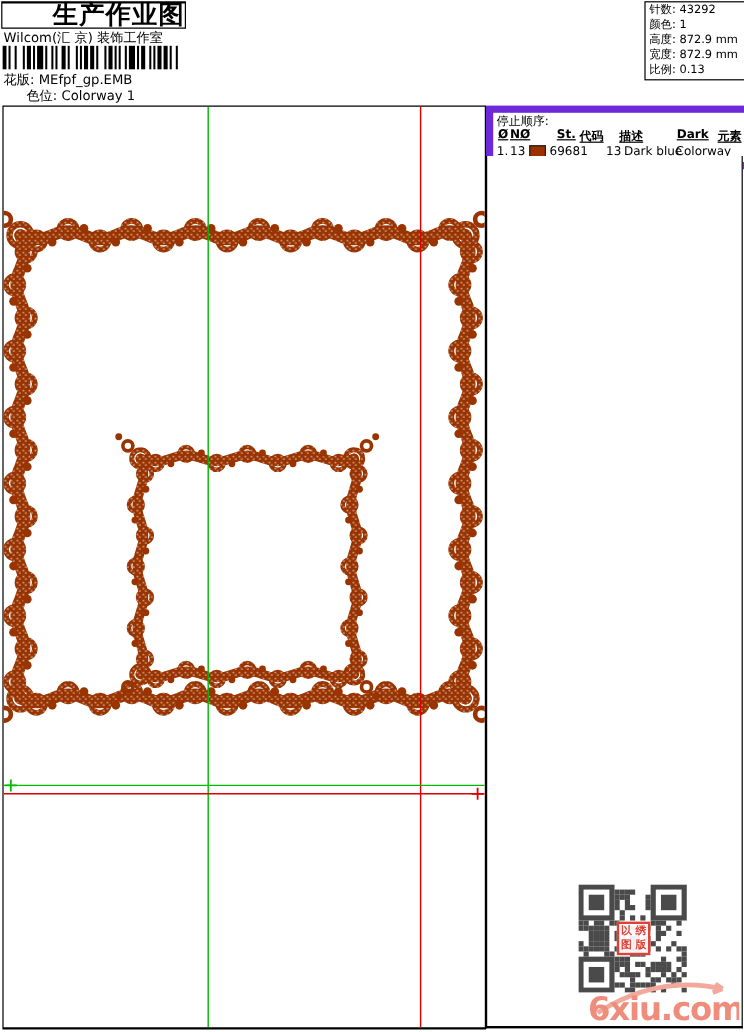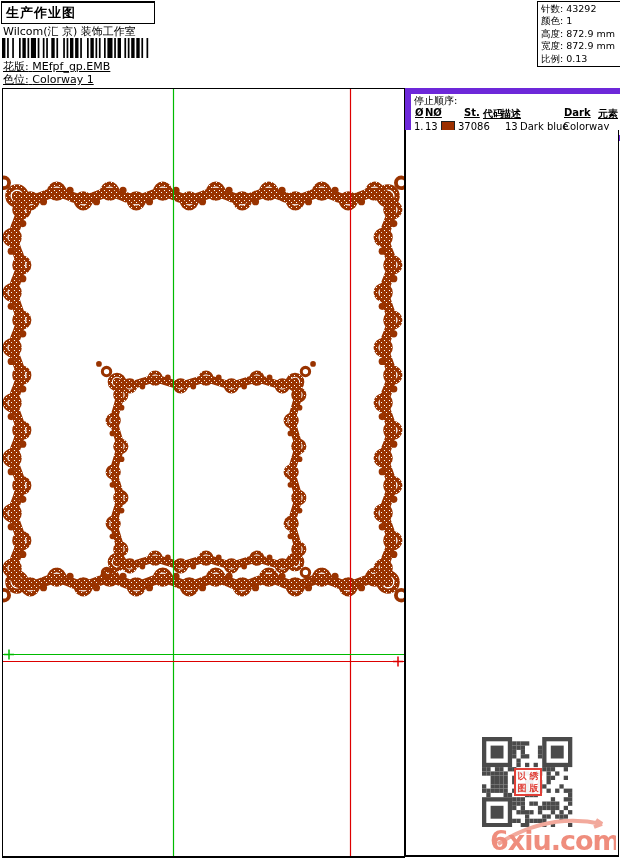--- a/index.html
+++ b/index.html
@@ -5,26 +5,26 @@
   html,body{margin:0;padding:0;}
   body{
     width:620px;height:860px;position:relative;background:#fff;
     font-family:"DejaVu Sans","Liberation Sans",sans-serif;color:#000;
     overflow:hidden;
   }
   .abs{position:absolute;}
 
   
   #title-box{left:1px;top:1px;width:148px;height:20px;border:1px solid #000;border-top-width:2px;
-    font-size:13px;font-weight:bold;line-height:19px;padding-left:4px;letter-spacing:1px;}
+    font-size:21px;font-weight:bold;line-height:19px;padding-left:4px;letter-spacing:1px;text-align:right;}
   #studio{left:3px;top:24px;font-size:11px;}
   #barcode{left:2px;top:38px;}
-  .meta-line{left:3px;font-size:11px;text-decoration:underline;}
+  .meta-line{left:3px;font-size:11px;}
   #pattern-line{top:59px;}
-  #colorway-line{top:72px;}
+  #colorway-line{top:72px;margin-left:19px;}
 
   
   #info-box{left:537px;top:1px;width:81px;height:63px;border:1px solid #000;
     font-size:9.5px;padding:1px 0 0 3px;line-height:12.4px;}
   #info-box .row{white-space:nowrap;}
 
   
   #design-area{left:2px;top:88px;width:401px;height:767px;border:1px solid #000;border-bottom-width:2px;background:#fff;}
   .gv{stroke:var(--ggreen);stroke-width:1.2;}
   .rv{stroke:var(--gred);stroke-width:1.2;}
@@ -415,29 +415,29 @@
     <path class="marker-red" d="M390 572.5 H400 M395 567.5 V577.5" fill="none"></path>
   </svg>
 </div>
 
 <div class="abs" id="table-box">
   <div class="tb-title">停止顺序:</div>
   <span class="col-h" style="left:4px">Ø</span>
   <span class="col-h" style="left:14px">NØ</span>
   <span class="col-h" style="left:53px">St.</span>
   <span class="col-h" style="left:72px">代码</span>
-  <span class="col-h" style="left:90px">描述</span>
+  <span class="col-h" style="left:105px">描述</span>
   <span class="col-h" style="left:153px">Dark</span>
   <span class="col-h" style="left:187px">元素</span>
 
   <div>
     <span class="cell" style="left:3px">1.</span>
     <span class="cell" style="left:14px">13</span>
     <span id="swatch" style="background: rgb(156, 48, 0);"></span>
-    <span class="cell" style="left:47px">37086</span>
+    <span class="cell" style="left:47px">69681</span>
     <span class="cell" style="left:94px">13</span>
     <span class="cell" style="left:109px">Dark blue</span>
     <span class="cell" style="left:152px">Colorway</span>
   </div>
 </div>
 
 <div class="abs" id="panel-box"></div>
 
 <svg class="abs" id="qr" width="92" height="90">
     <rect x="30.099999999999998" y="4.3" width="4.3" height="4.3" fill="#4A4A4A"></rect>

